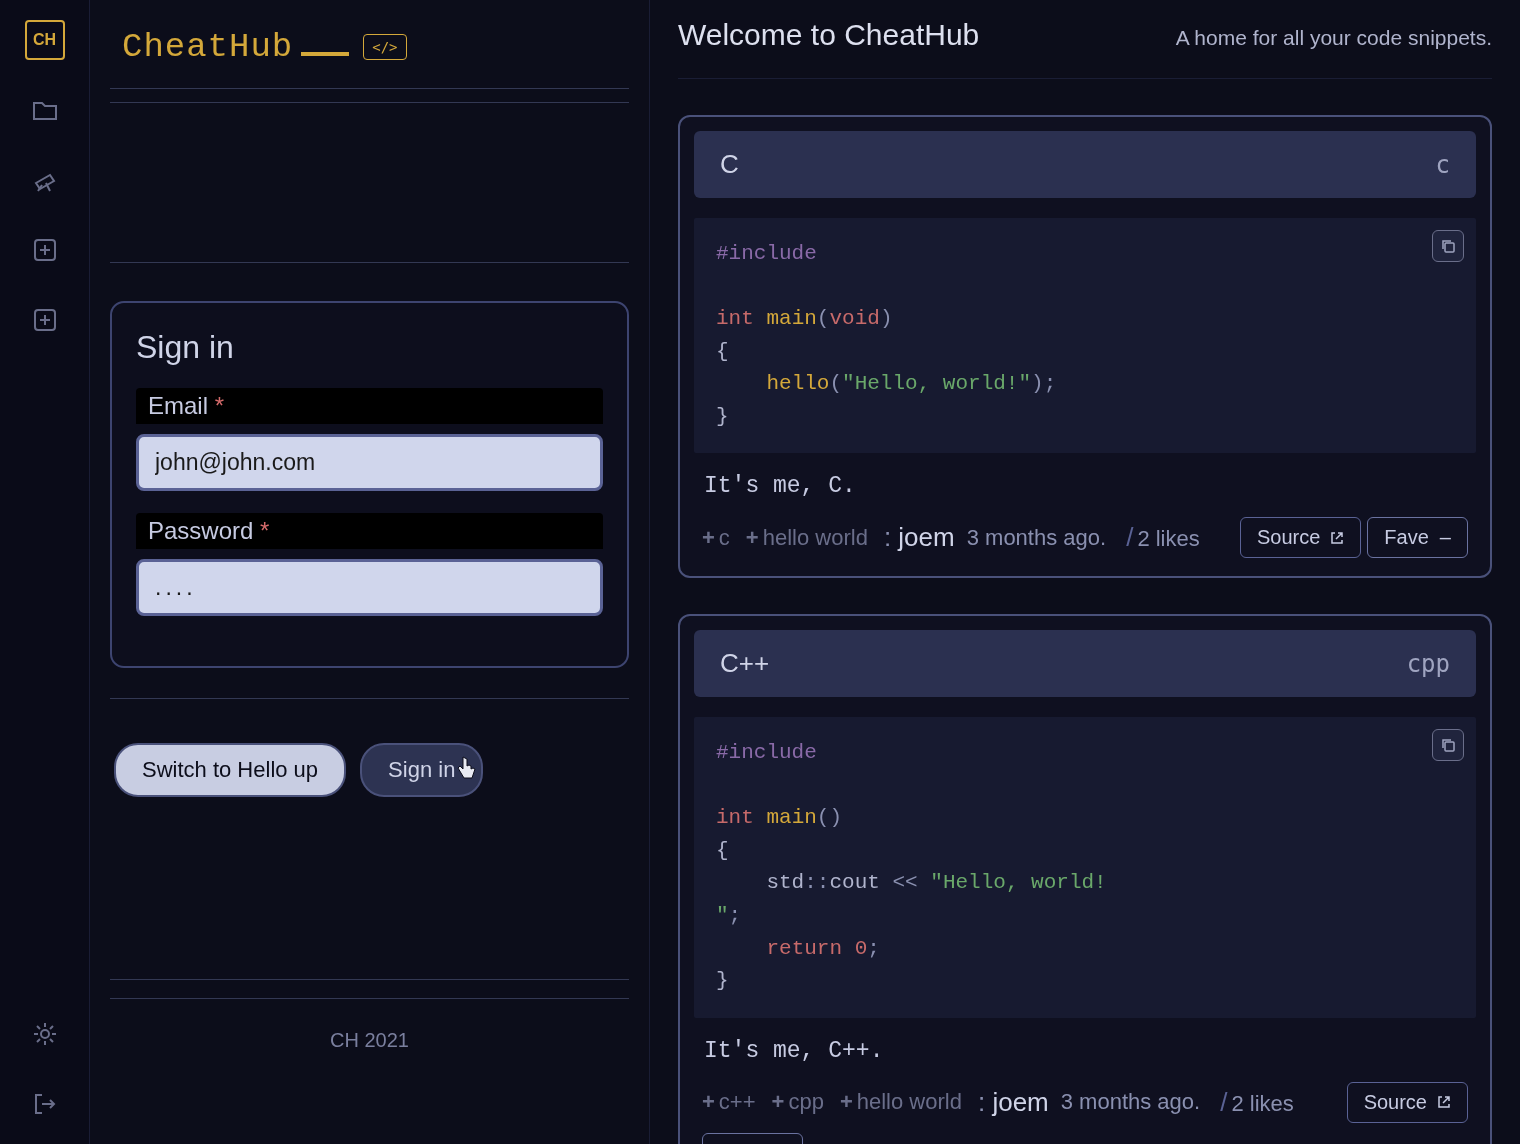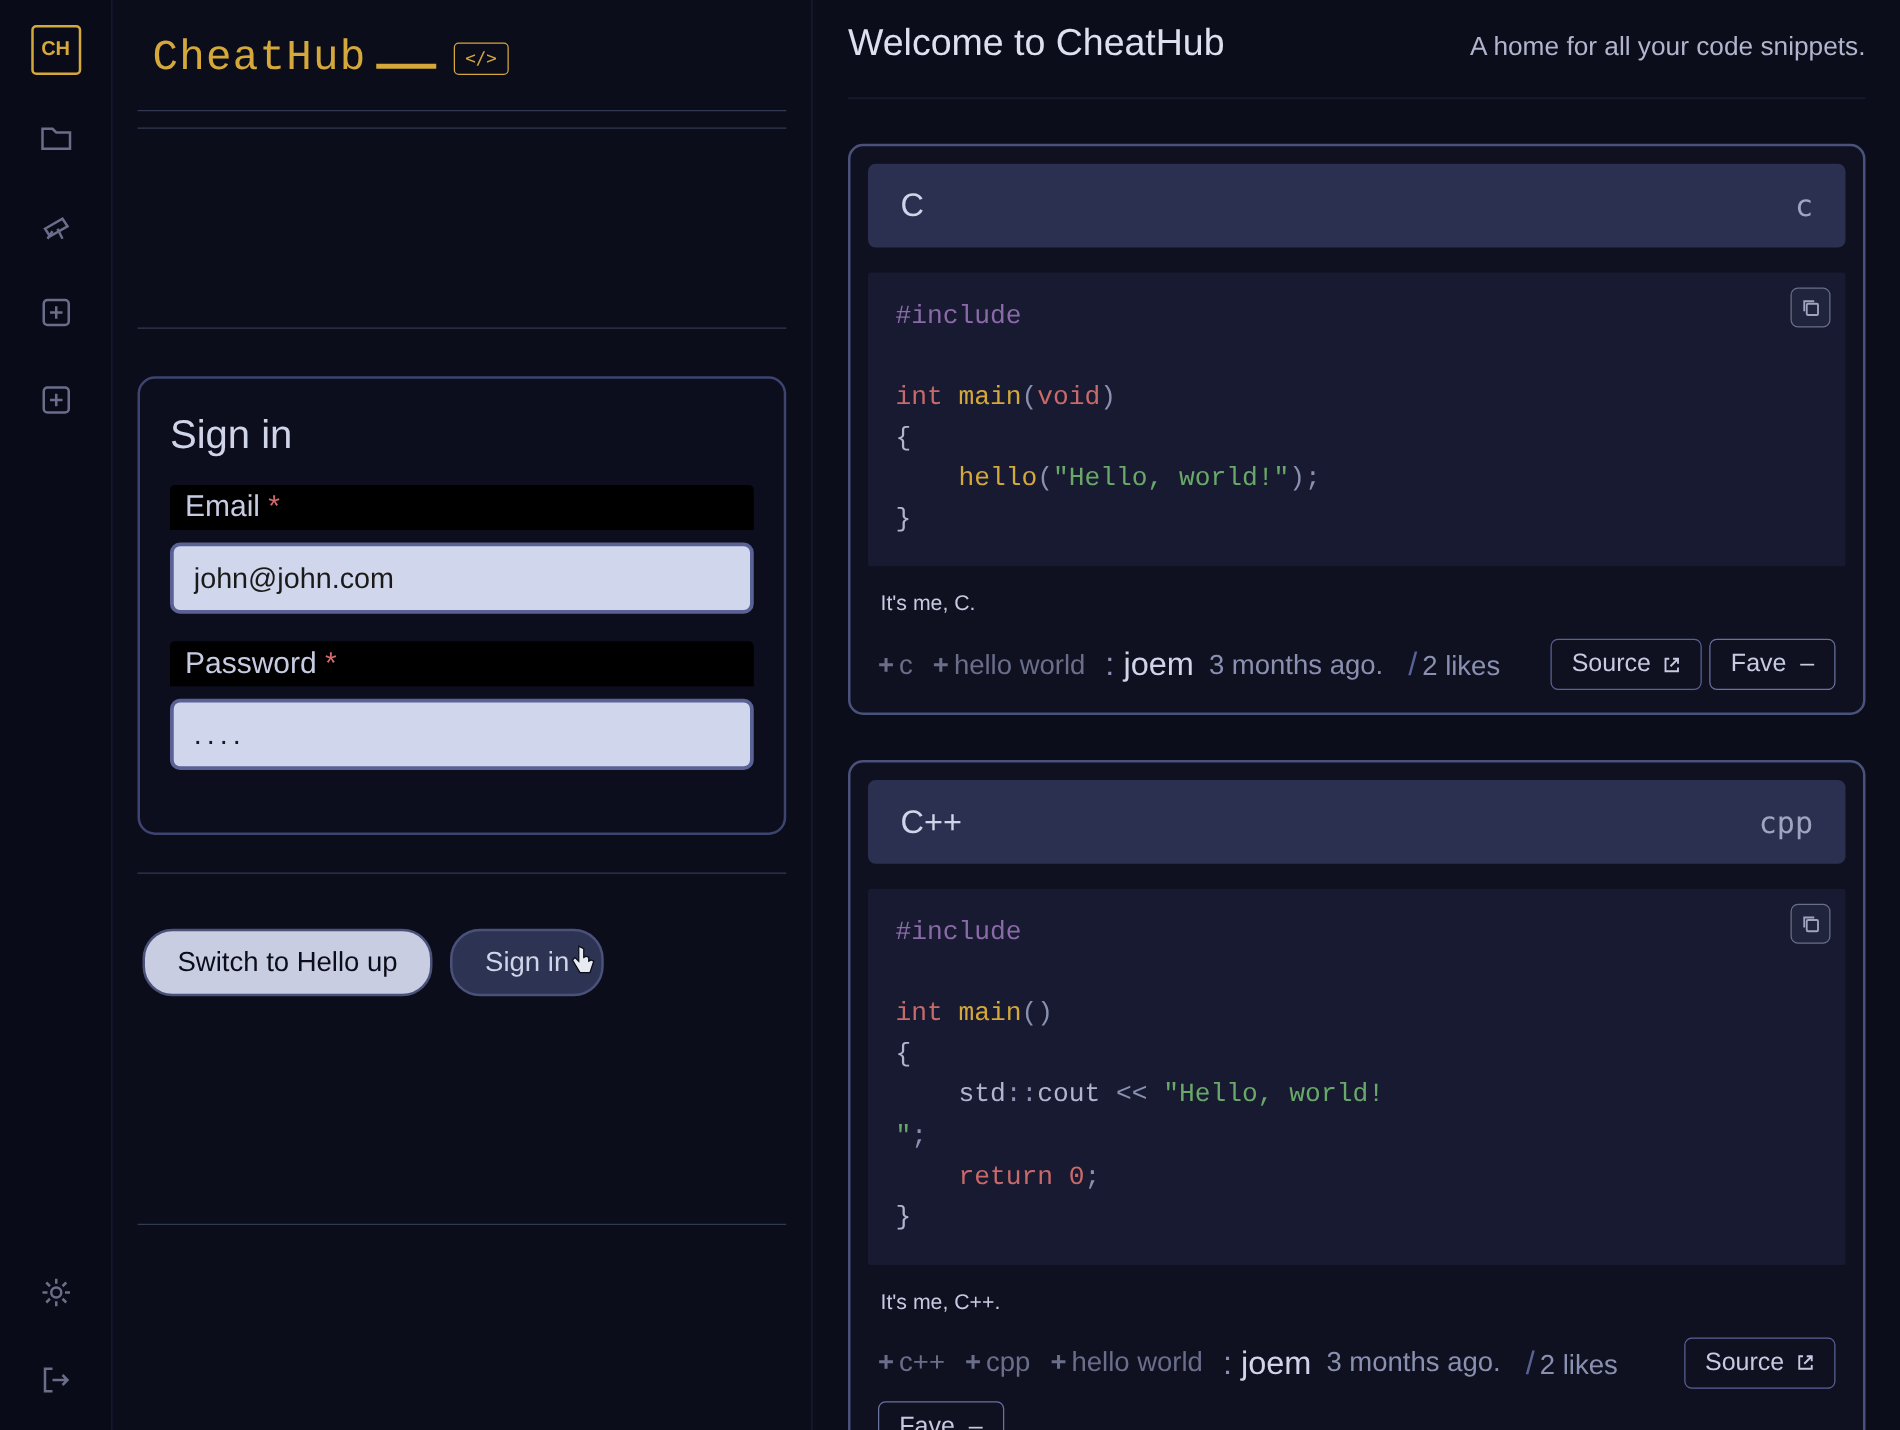--- a/index.html
+++ b/index.html
@@ -202,23 +202,24 @@
   border: 1px solid #6a6e8a;
   border-radius: 6px;
   display: flex;
   align-items: center;
   justify-content: center;
   background: #20243d;
   color: #9fa4c0;
   cursor: pointer;
 }
 .snippet-desc {
-  font-size: 17px;
+  font-size: 23px;
   color: #c7cbe2;
   padding: 20px 10px 10px 10px;
+  font-family: Liberation Mono, monospace;
 }
 .snippet-footer {
   display: flex;
   align-items: center;
   flex-wrap: wrap;
   gap: 10px 6px;
   padding: 8px 8px 4px 8px;
   font-size: 22px;
 }
 .tag { color: #6a6e8a; margin-right: 10px; }
@@ -316,20 +317,21 @@
       <span>Sign in</span>
       <span class="cursor-hand">
         <svg width="22" height="26" viewBox="0 0 22 26" fill="#e8eaf2" stroke="#0c0d1a" stroke-width="1">
             <path d="M8 2v12l-3-3-2 2 6 10h8l3-9-2-1-2 1v-3l-2-1-2 1V4z"></path>
           </svg>
       </span>
     </button>
   </div>
 
   <div class="hr-under-btns"></div>
+  <div class="footer">CH 2021</div>
 </div>
 
 <div class="main">
   <div class="main-header">
     <div class="main-title">Welcome to CheatHub</div>
     <div class="main-tagline">A home for all your code snippets.</div>
   </div>
 
   <div id="snippets-mount">
       <div class="snippet-card">

